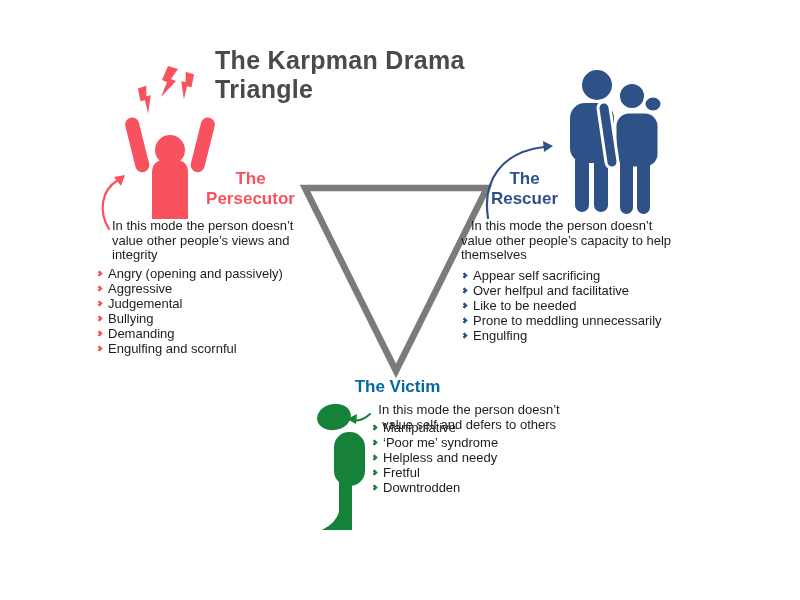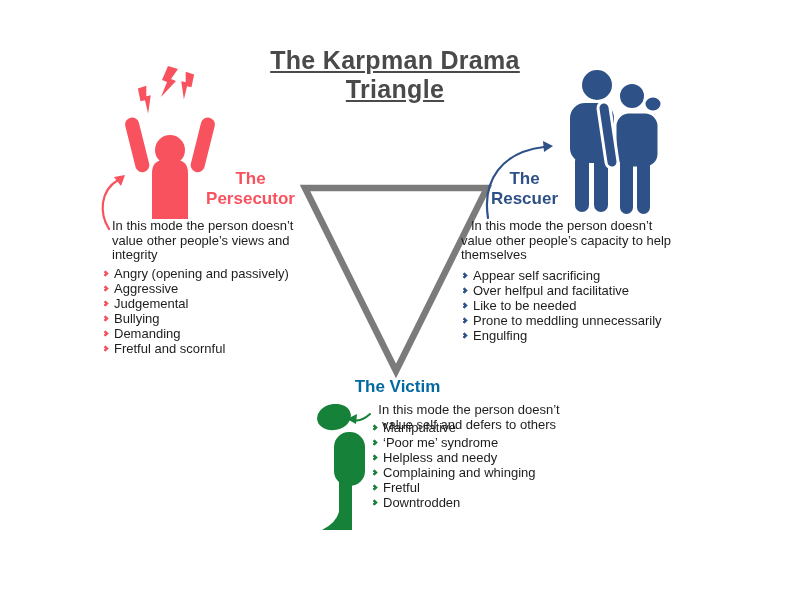--- a/index.html
+++ b/index.html
@@ -4,21 +4,21 @@
 <style>
   * { margin:0; padding:0; box-sizing:border-box; }
   html,body { background:#ffffff; }
   .canvas {
     position:relative; width:800px; height:600px; background:#fff;
     font-family:"Liberation Sans","DejaVu Sans",sans-serif; overflow:hidden;
   }
   .abs { position:absolute; }
   .title {
     font-size:25px; line-height:29px; font-weight:700;
-    text-align:center; letter-spacing:0.3px;text-decoration:underline;
+    letter-spacing:0.3px;
   }
   .role-label { font-weight:700; font-size:17px; line-height:20px; text-align:center; }
   .desc { font-size:13px; line-height:14.6px; color:#1d1d1d; }
   .indent-first { text-indent:10px; }
   .center { text-align:center; }
   .traits { list-style:none; }
   .traits li { display:flex; align-items:center; height:15px; white-space:nowrap; }
   .chev {
     display:inline-block; flex:none; width:5px; height:5px;
     border-top:3px solid currentColor; border-right:3px solid currentColor;
@@ -57,21 +57,21 @@
     <polygon points="28,4 17,6 24,15" fill="#F8525E"></polygon>
   </svg>
 
   <div class="abs role-label" style="left: 193px; top: 169px; width: 115px; color: rgb(248, 82, 94);">
     <span style="display:block">The</span>
     <span style="display:block">Persecutor</span>
   </div>
 
   <p class="abs desc" style="left:112px; top:219px; width:205px;">In this mode the person doesn’t value other people’s views and integrity</p>
 
-  <ul class="abs traits" style="left: 102px; top: 266px; color: rgb(248, 82, 94);">
+  <ul class="abs traits" style="left: 96px; top: 266px; color: rgb(248, 82, 94);">
     <li>
         <span class="chev"></span>
         <span class="txt">Angry (opening and passively)</span>
       </li>
     <li>
         <span class="chev"></span>
         <span class="txt">Aggressive</span>
       </li>
     <li>
         <span class="chev"></span>
@@ -80,21 +80,21 @@
     <li>
         <span class="chev"></span>
         <span class="txt">Bullying</span>
       </li>
     <li>
         <span class="chev"></span>
         <span class="txt">Demanding</span>
       </li>
     <li>
         <span class="chev"></span>
-        <span class="txt">Fretful and scornful</span>
+        <span class="txt">Engulfing and scornful</span>
       </li>
   </ul>
 
   <svg class="abs" style="left:558px; top:68px;" width="116" height="150" viewBox="0 0 116 150">
     <g fill="#2E5187">
       <circle cx="39" cy="17" r="15"></circle>
       <rect x="12" y="35" width="44" height="60" rx="15"></rect>
       <rect x="17" y="86" width="14" height="58" rx="7"></rect>
       <rect x="36" y="86" width="14" height="58" rx="7"></rect>
       <circle cx="74" cy="28" r="13.5" stroke="#ffffff" stroke-width="3"></circle>
@@ -168,24 +168,20 @@
     <li>
         <span class="chev"></span>
         <span class="txt">‘Poor me’ syndrome</span>
       </li>
     <li>
         <span class="chev"></span>
         <span class="txt">Helpless and needy</span>
       </li>
     <li>
         <span class="chev"></span>
-        <span class="txt">Complaining and whinging</span>
-      </li>
-    <li>
-        <span class="chev"></span>
         <span class="txt">Fretful</span>
       </li>
     <li>
         <span class="chev"></span>
         <span class="txt">Downtrodden</span>
       </li>
   </ul>
 
 </div>
 

